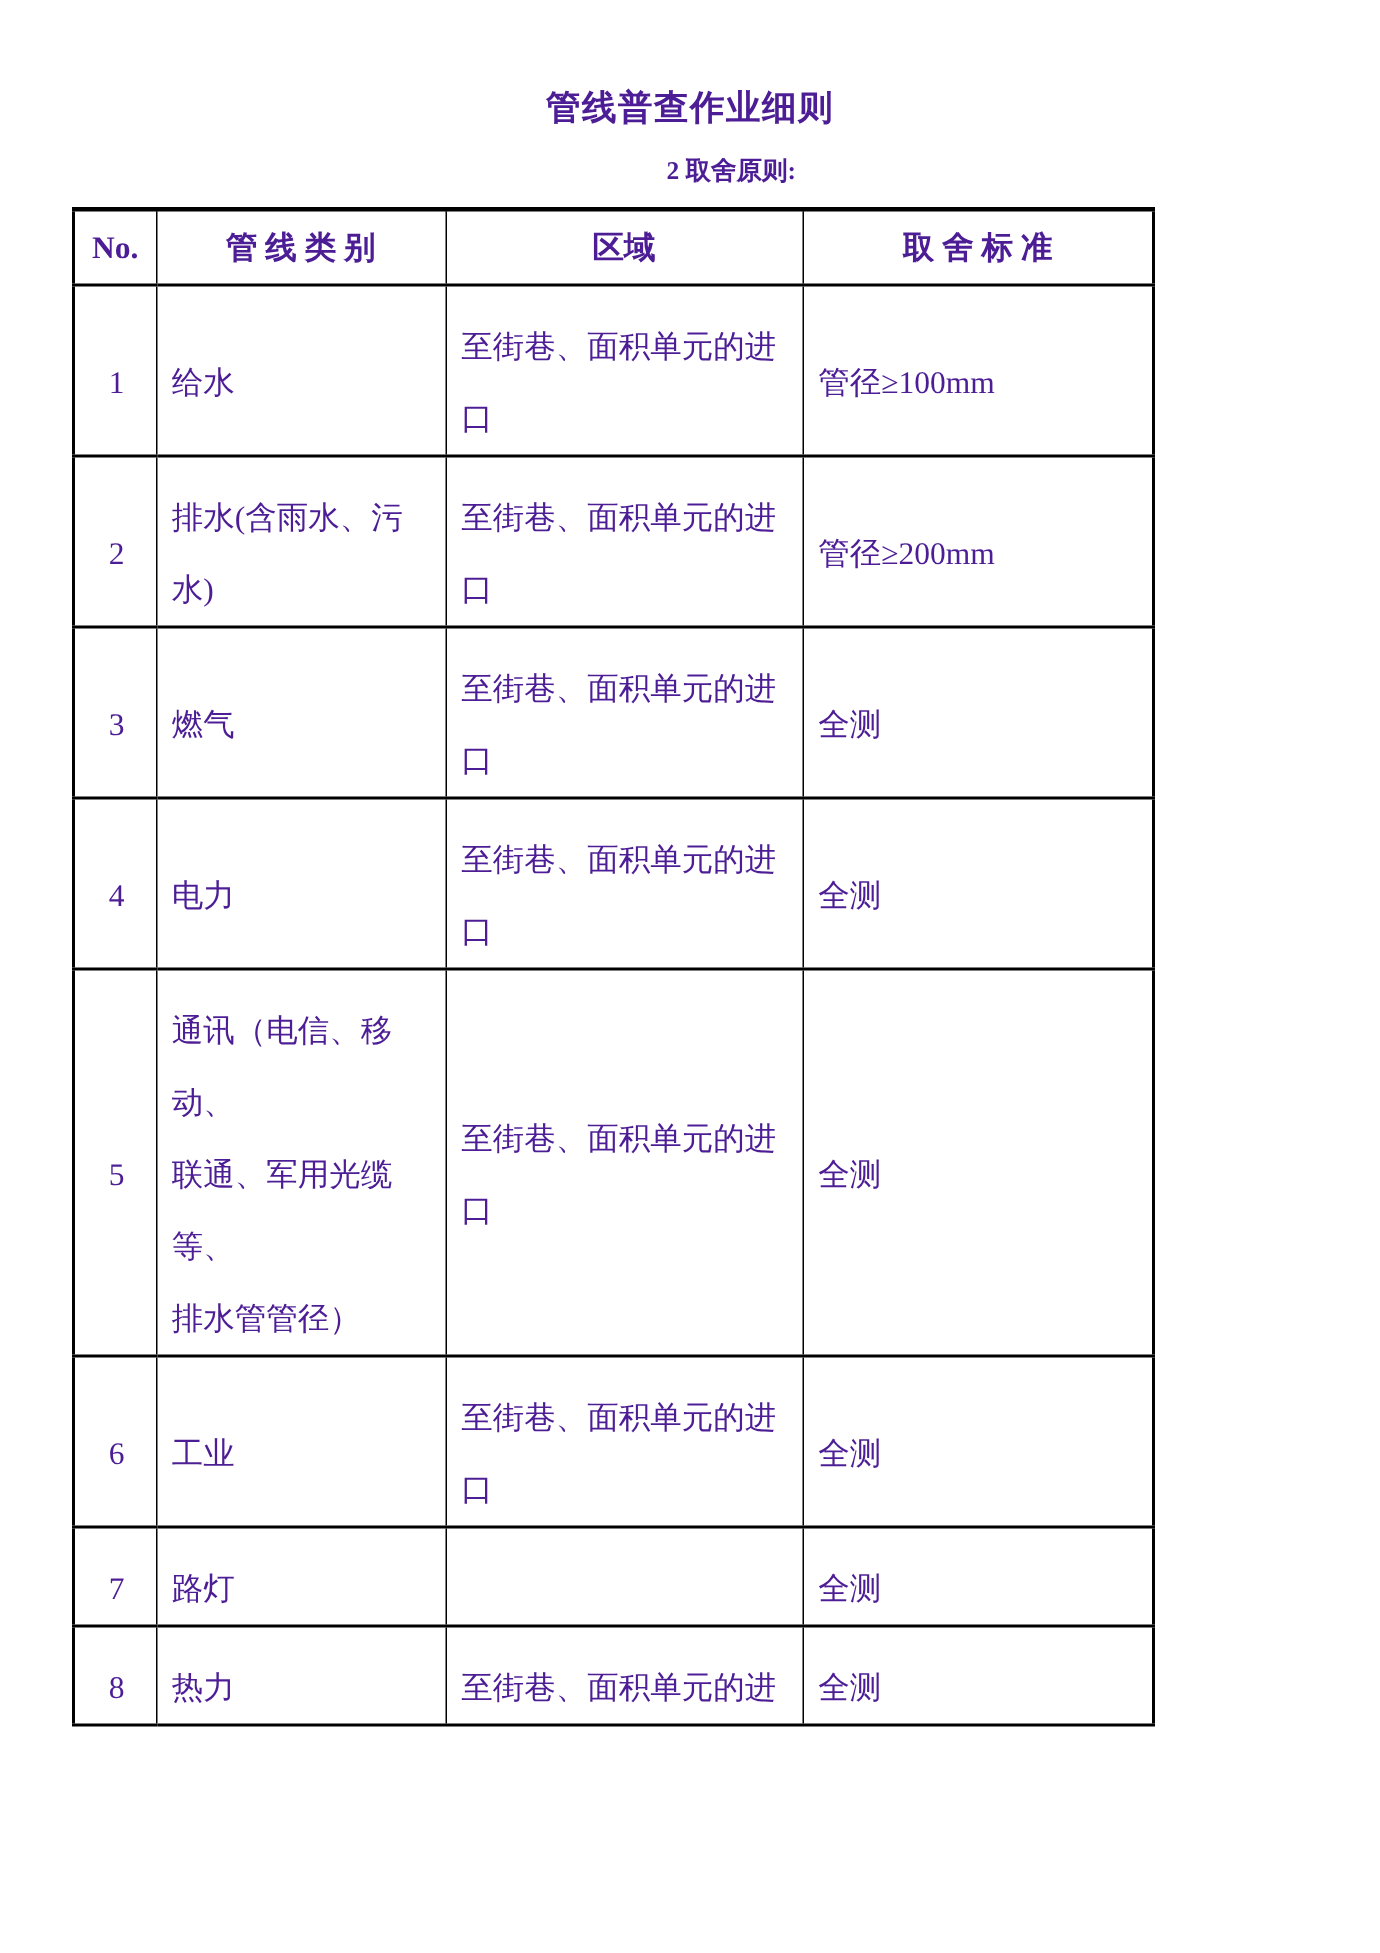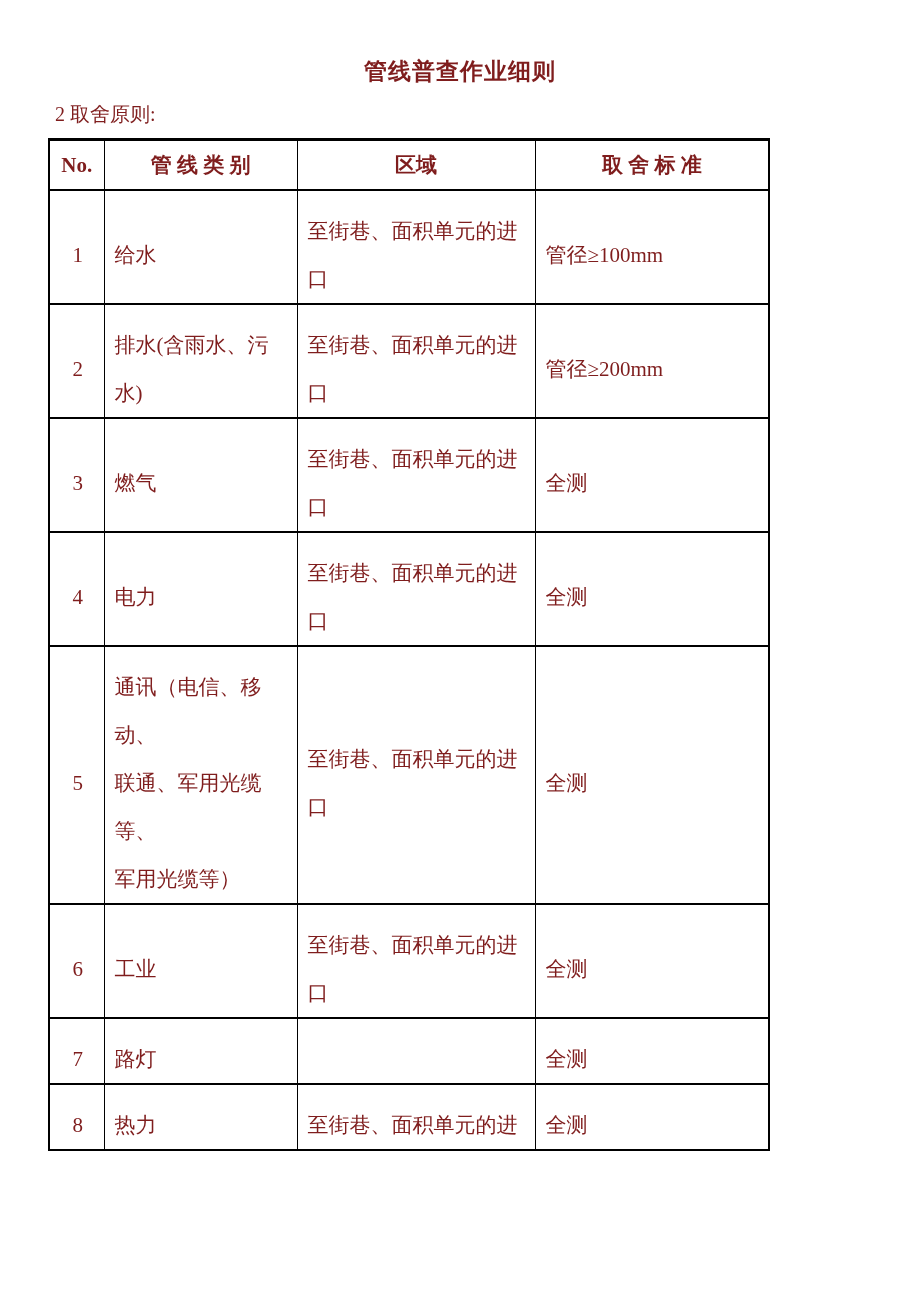--- a/index.html
+++ b/index.html
@@ -2,21 +2,21 @@
 <html><head>
 <meta charset="utf-8">
 <style>
   * { margin: 0; padding: 0; box-sizing: border-box; }
   html, body { background: #ffffff; }
   .page {
     position: relative;
     width: 920px;
     height: 1302px;
     background: #ffffff;
-    color: #7f1d1d;
+    color: #4c1d95;
     font-family: "Liberation Serif", "DejaVu Serif", serif;
     overflow: hidden;
   }
   .doc-title {
     padding-top: 56px;
     text-align: center;
     font-family: "Liberation Sans", "DejaVu Sans", sans-serif;
     font-weight: bold;
     font-size: 23px;
     line-height: 30px;
@@ -36,23 +36,24 @@
     font-size: 21px;
     line-height: 48px;
     text-align: justify;
     text-align-last: justify;
     white-space: nowrap;
   }
   .para-line.first { text-indent: 42px; }
   .para-line.last { text-align-last: left; }
   .section-heading-2 {
     margin: 14px 0 0 55px;
-    font-size: 20px;
+    font-size: 17px;
     line-height: 28px;
-    font-weight: normal;
+    font-weight: bold;
+    text-align: center;
   }
   .table-caption {
     margin-top: 18px;
     text-align: center;
     font-size: 21px;
     line-height: 28px;
   }
   table.pipeline-table {
     margin: 10px 0 0 48px;
     border-collapse: collapse;
@@ -153,21 +154,21 @@
           <span class="cell-line">口</span>
         </td>
         <td>全测</td>
       </tr>
 
       <tr style="height:145px">
         <td class="no-cell">5</td>
         <td>
           <span class="cell-line">通讯（电信、移动、</span>
           <span class="cell-line">联通、军用光缆等、</span>
-          <span class="cell-line">军用光缆等）</span>
+          <span class="cell-line">排水管管径）</span>
         </td>
         <td>
           <span class="cell-line">至街巷、面积单元的进</span>
           <span class="cell-line">口</span>
         </td>
         <td>全测</td>
       </tr>
 
       <tr style="height:98px">
         <td class="no-cell">6</td>

